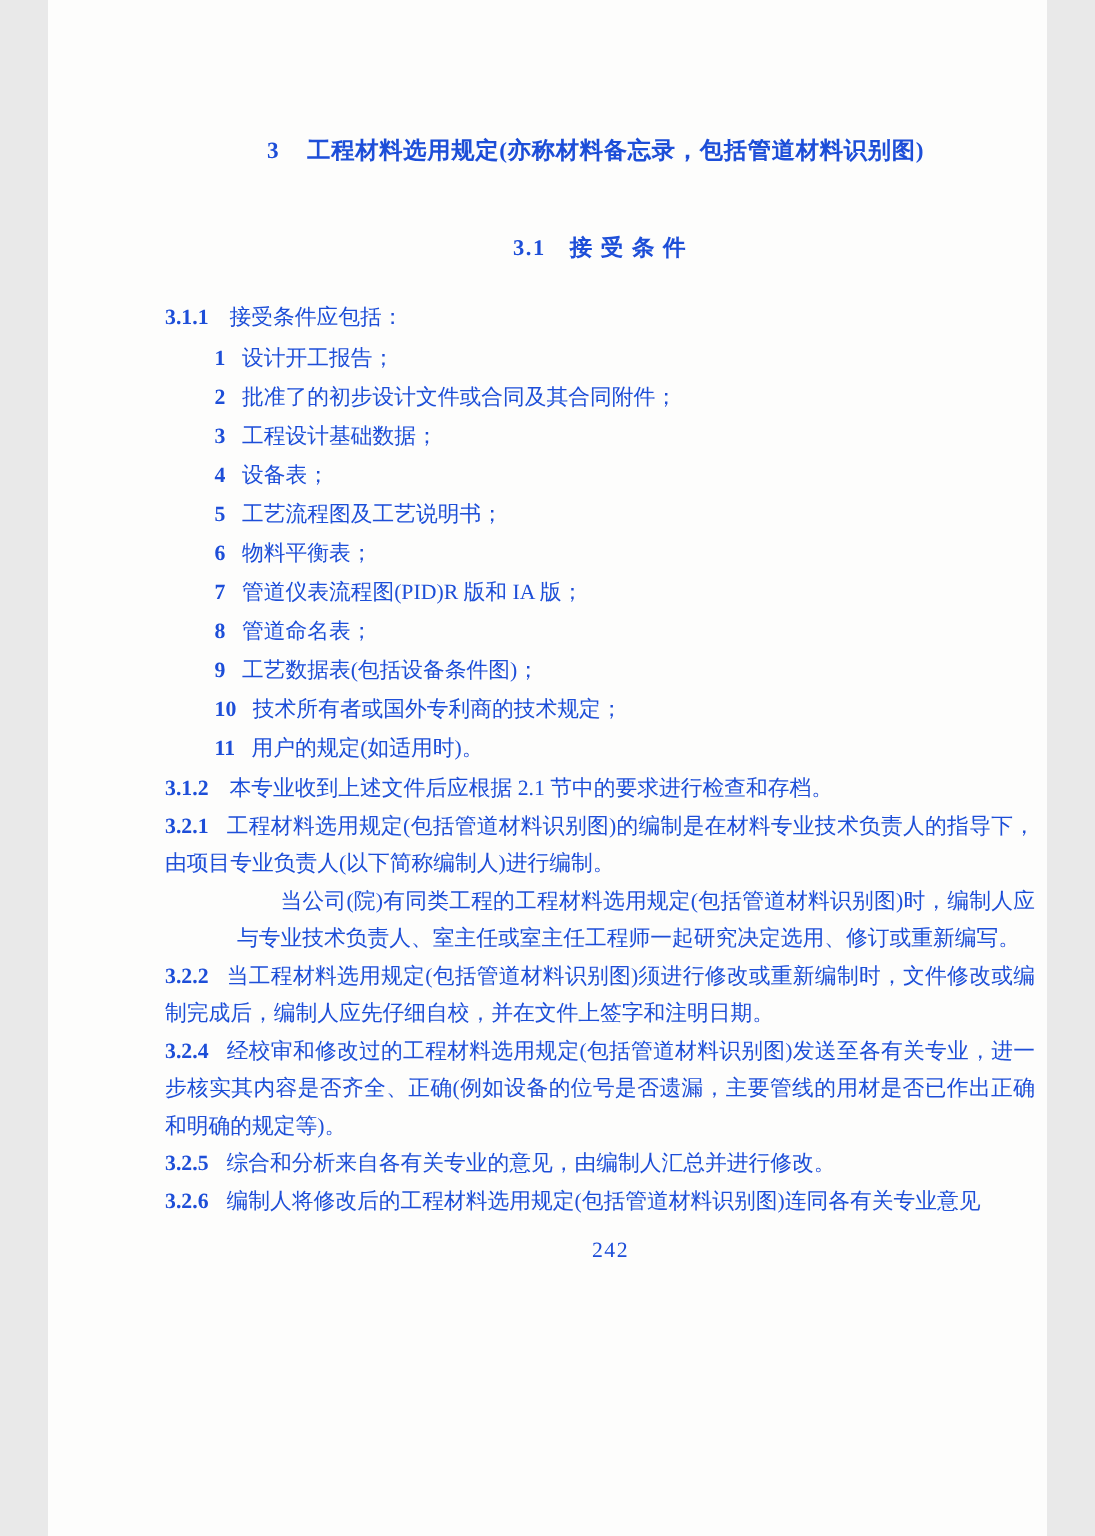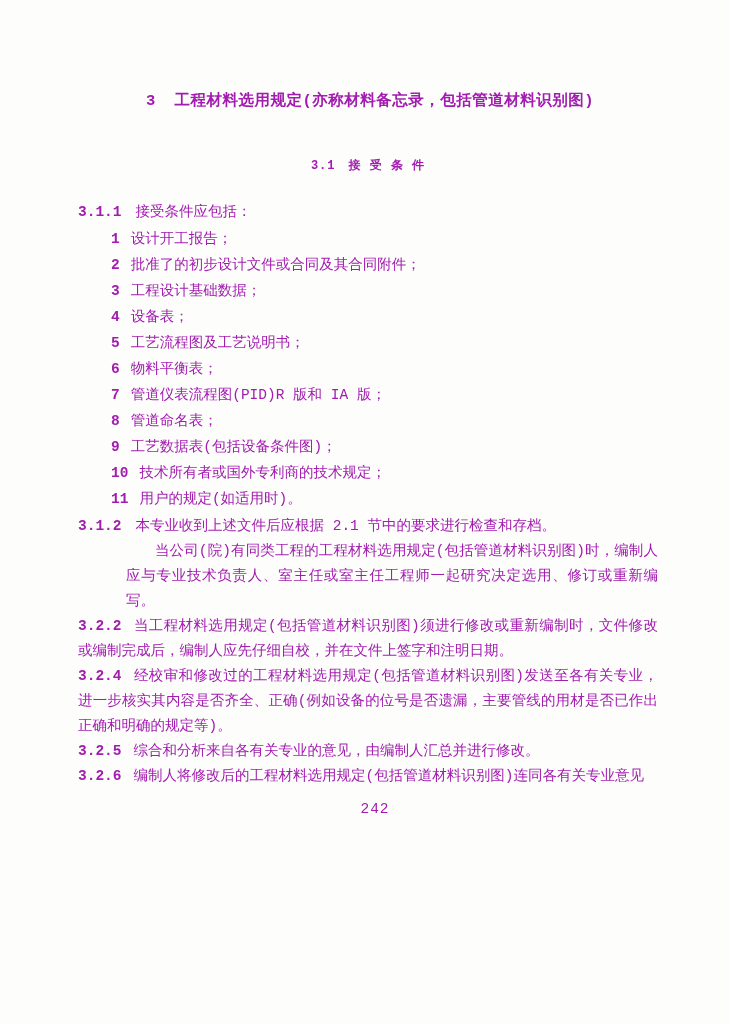--- a/index.html
+++ b/index.html
@@ -1,41 +1,41 @@
 <!DOCTYPE html>
 <html><head>
 <meta charset="utf-8">
 <style>
   html, body { margin: 0; padding: 0; background: #e9e9e9; }
   .page {
     position: relative;
-    width: 730px;
+    width: 666px;
     height: 1024px;
     margin: 0 auto;
     background: #fdfdfc;
-    color: #a21caf;
-    font-family: Liberation Mono, monospace;
+    color: #1d4ed8;
+    font-family: Liberation Serif, serif;
     overflow: hidden;
   }
   .content {
     position: absolute;
     left: 78px;
     top: 90px;
     width: 580px;
   }
   .doc-title {
     margin: 0 0 0 68px;
     font-size: 15.5px;
     font-weight: bold;
     line-height: 22px;
     letter-spacing: 0.5px;
   }
   .doc-title .num { margin-right: 1.2em; }
   .sec-heading {
-    font-size: 12px;
+    font-size: 15px;
     font-weight: bold;
     text-align: center;
     line-height: 21px;
     letter-spacing: 1px;
   }
   .sec-heading.first  { margin: 44px 0 22px 0; }
   .sec-heading.second { margin: 15px 0 15px 0; }
   .s1 { font-size: 14.5px; line-height: 26px; }
   .s2 { font-size: 14.5px; line-height: 25px; text-align: justify; }
   .clause { margin: 0; }
@@ -78,20 +78,21 @@
         <li><span class="num">9</span><span>工艺数据表(包括设备条件图)；</span></li>
         <li><span class="num">10</span><span>技术所有者或国外专利商的技术规定；</span></li>
         <li><span class="num">11</span><span>用户的规定(如适用时)。</span></li>
       </ul>
 
       <p class="clause"><span class="num">3.1.2</span><span>本专业收到上述文件后应根据 2.1 节中的要求进行检查和存档。</span></p>
     </div>
 
     <div class="s2">
 
+      <p class="para"><span class="num">3.2.1</span><span>工程材料选用规定(包括管道材料识别图)的编制是在材料专业技术负责人的指导下，由项目专业负责人(以下简称编制人)进行编制。</span></p>
       <p class="para cont">当公司(院)有同类工程的工程材料选用规定(包括管道材料识别图)时，编制人应与专业技术负责人、室主任或室主任工程师一起研究决定选用、修订或重新编写。</p>
 
       <p class="para"><span class="num">3.2.2</span><span>当工程材料选用规定(包括管道材料识别图)须进行修改或重新编制时，文件修改或编制完成后，编制人应先仔细自校，并在文件上签字和注明日期。</span></p>
 
 
       <p class="para"><span class="num">3.2.4</span><span>经校审和修改过的工程材料选用规定(包括管道材料识别图)发送至各有关专业，进一步核实其内容是否齐全、正确(例如设备的位号是否遗漏，主要管线的用材是否已作出正确和明确的规定等)。</span></p>
 
       <p class="para"><span class="num">3.2.5</span><span>综合和分析来自各有关专业的意见，由编制人汇总并进行修改。</span></p>
 
       <p class="para"><span class="num">3.2.6</span><span>编制人将修改后的工程材料选用规定(包括管道材料识别图)连同各有关专业意见</span></p>

